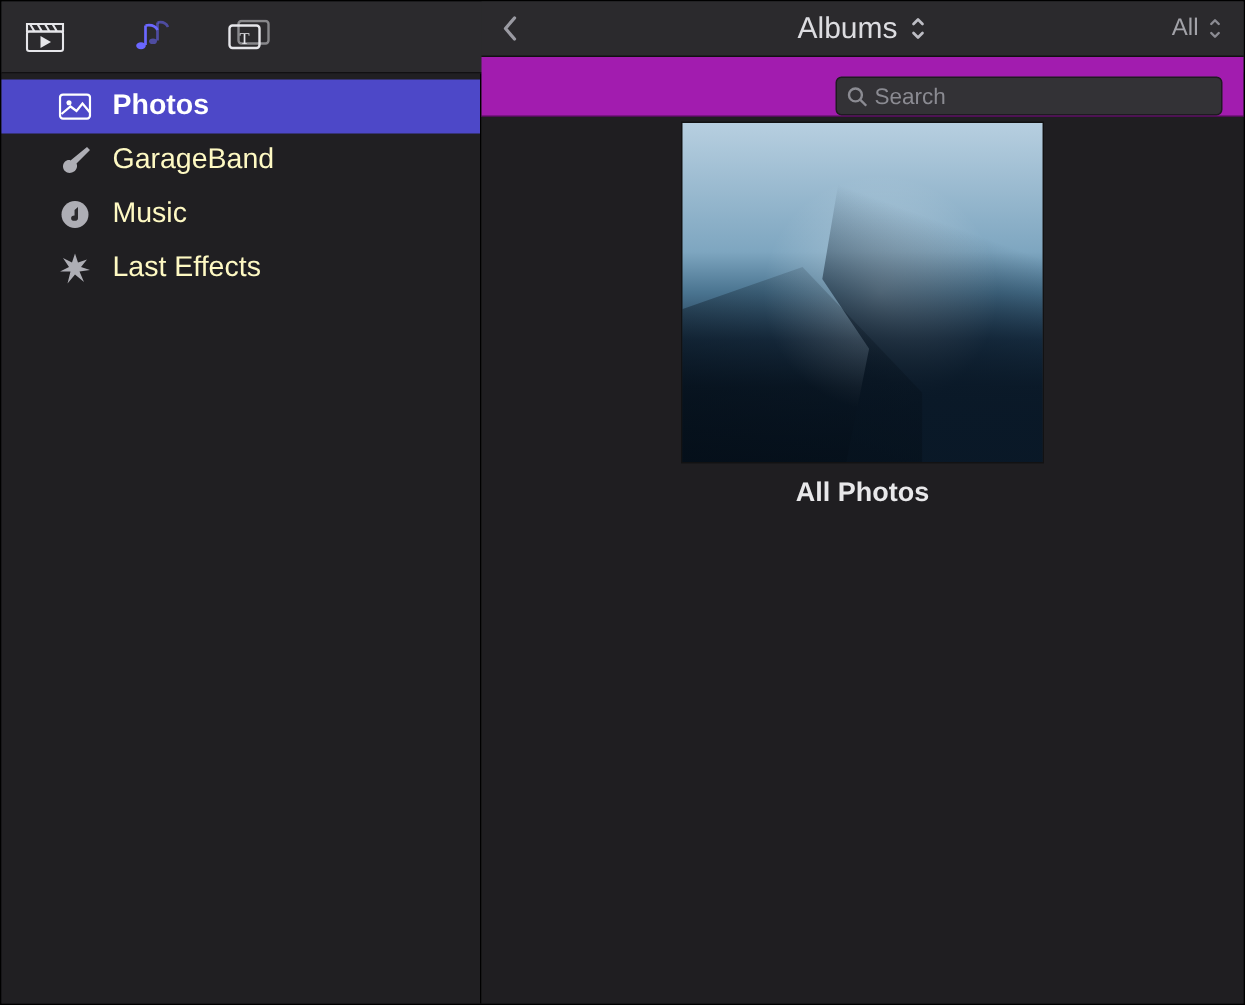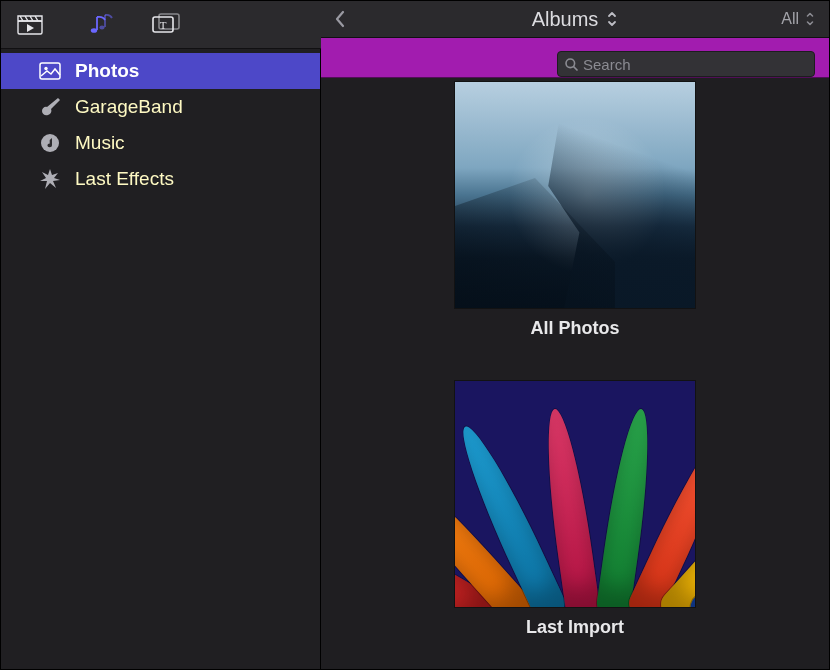--- a/index.html
+++ b/index.html
@@ -337,31 +337,18 @@
         </div>
       </div>
 
       <div class="albums">
 
         <div class="album">
           <div class="thumb thumb-coast"></div>
           <div class="caption">All Photos</div>
         </div>
 
-        <div class="album">
-          <div class="thumb thumb-kayaks">
-            <div class="kayak k1"></div>
-              <div class="kayak k2"></div>
-              <div class="kayak k3"></div>
-              <div class="kayak k4"></div>
-            <div class="kayak k5"></div>
-              <div class="kayak k6"></div>
-              <div class="kayak k7"></div>
-              <div class="kayak k8"></div>
-          </div>
-          <div class="caption">Last Import</div>
-        </div>
 
       </div>
 
     </div>
   </div>
 </div>
 
 </body></html>

